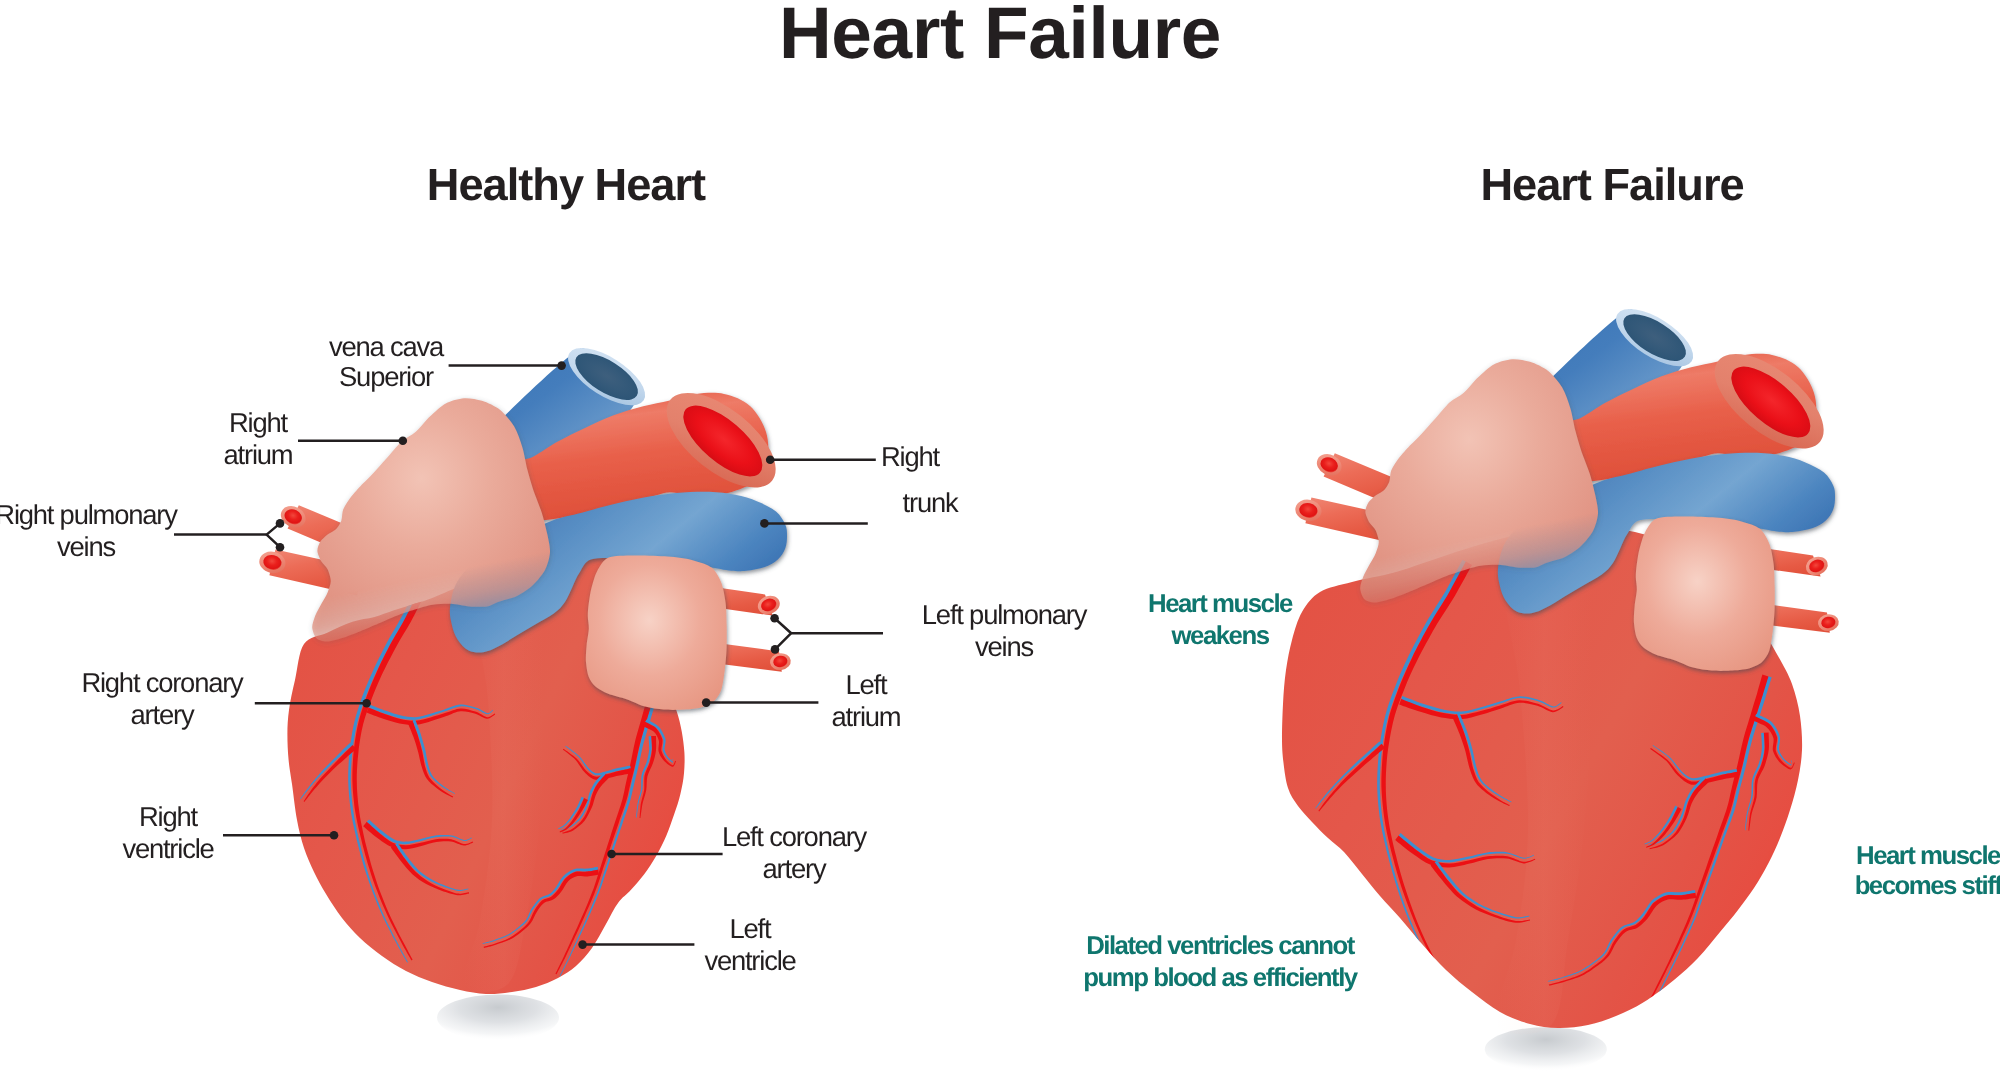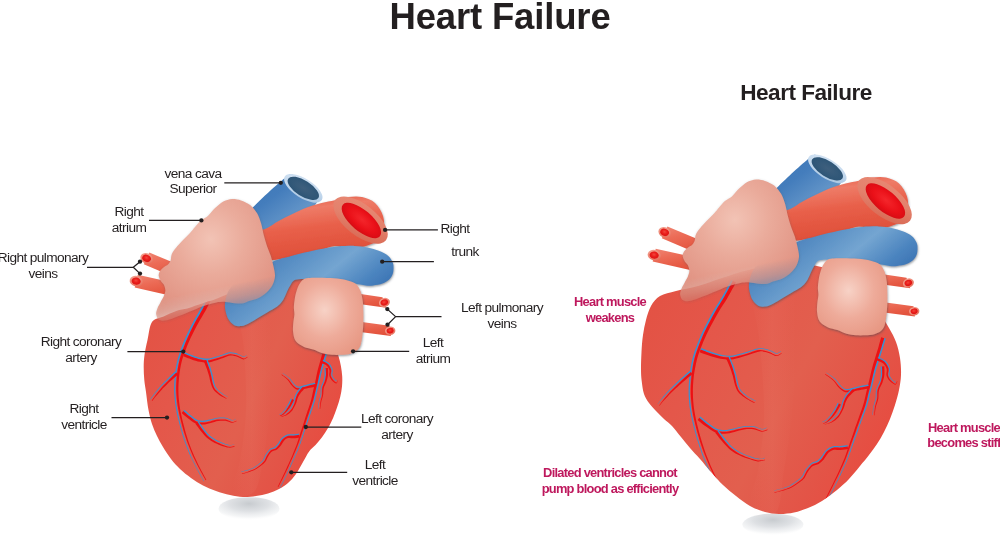--- a/index.html
+++ b/index.html
@@ -9,21 +9,21 @@
   #stage{position:relative;width:836px;height:540px;background:#fff;text-decoration:underline;}
   svg.art{position:absolute;left:0;top:0;width:1000px;height:540px;}
   .txt{position:absolute;white-space:nowrap;color:#231f20;}
   .page-title{font-size:36.5px;font-weight:bold;letter-spacing:-0.16px;
               left:0;width:1000px;text-align:center;top:-3.5px;line-height:40px;}
   .panel-title{font-size:22.6px;font-weight:bold;letter-spacing:-0.5px;
                text-align:center;line-height:24px;top:81.4px;}
   .lbl{font-size:13.7px;letter-spacing:-0.6px;line-height:15.6px;text-align:center;color:#231f20;}
   .lbl span{display:block;}
   .note{font-size:12.9px;font-weight:bold;letter-spacing:-0.75px;line-height:15.6px;
-        text-align:center;color:#be185d;}
+        text-align:center;color:#0f766e;}
   .note span{display:block;}
 </style>
 </head>
 <body>
 
 <div id="stage">
 
 <svg class="art" viewBox="0 0 1000 540">
 <defs>
 <linearGradient id="gVent" x1="0.0" y1="0.1" x2="1.0" y2="0.62">
@@ -314,20 +314,21 @@
 <circle cx="140" cy="273.6" r="2.15" fill="#231f20"></circle>
 <path d="M441.5,316.6 L395.6,316.6" stroke="#231f20" stroke-width="1.25" fill="none"></path>
 <path d="M387.3,309.1 L395.6,316.6 L387.5,324.7" stroke="#231f20" stroke-width="1.25" fill="none" stroke-linejoin="round"></path>
 <circle cx="387.3" cy="309.1" r="2.15" fill="#231f20"></circle>
 <circle cx="387.5" cy="324.7" r="2.15" fill="#231f20"></circle>
 </g>
 </svg>
 
   <div class="txt page-title">Heart Failure</div>
 
+  <div class="txt panel-title" style="left:183px;width:200px;">Healthy Heart</div>
   <div class="txt panel-title" style="left:706px;width:200px;">Heart Failure</div>
 
   <div class="txt lbl" style="left:93px;width:200px;top:165.7px;">
     <span>vena cava</span>
     <span>Superior</span>
   </div>
   <div class="txt lbl" style="left:29px;width:200px;top:204px;">
     <span>Right</span>
     <span>atrium</span>
   </div>

